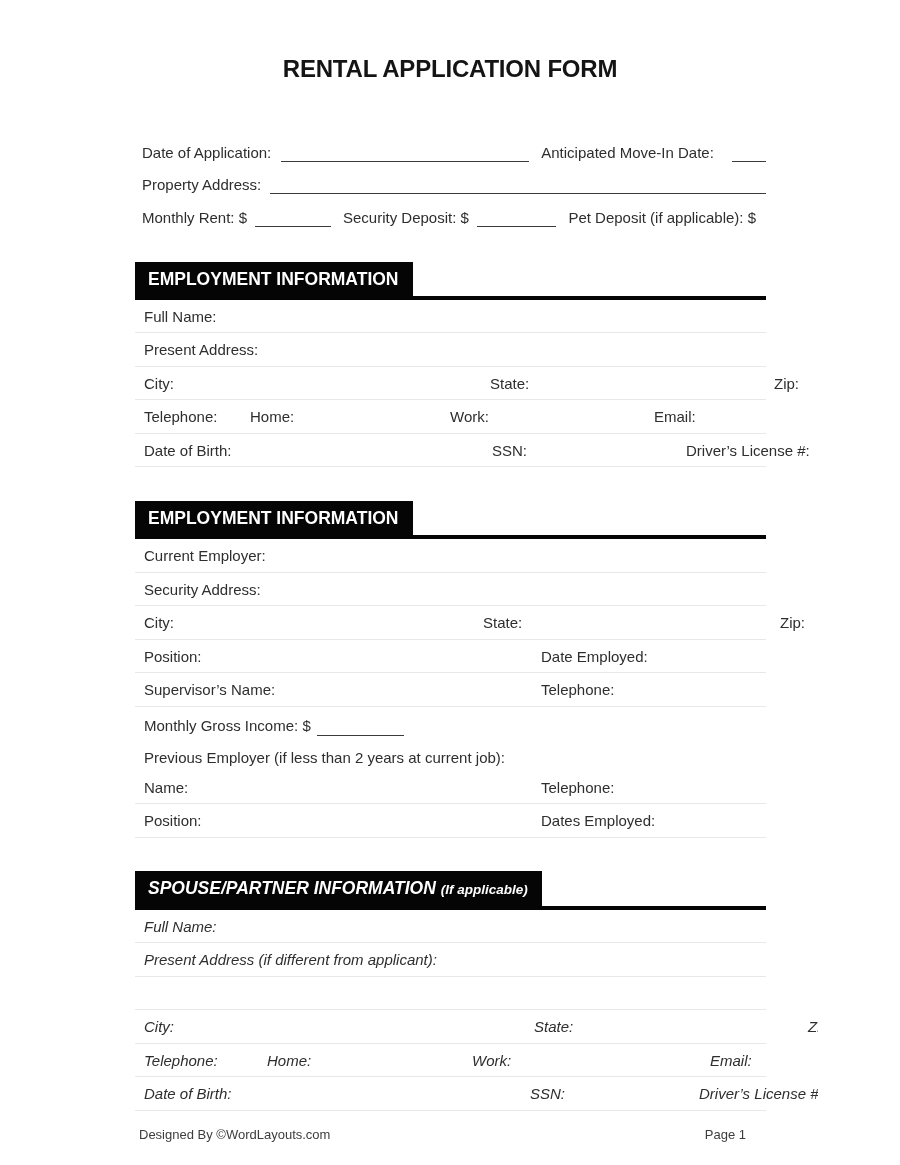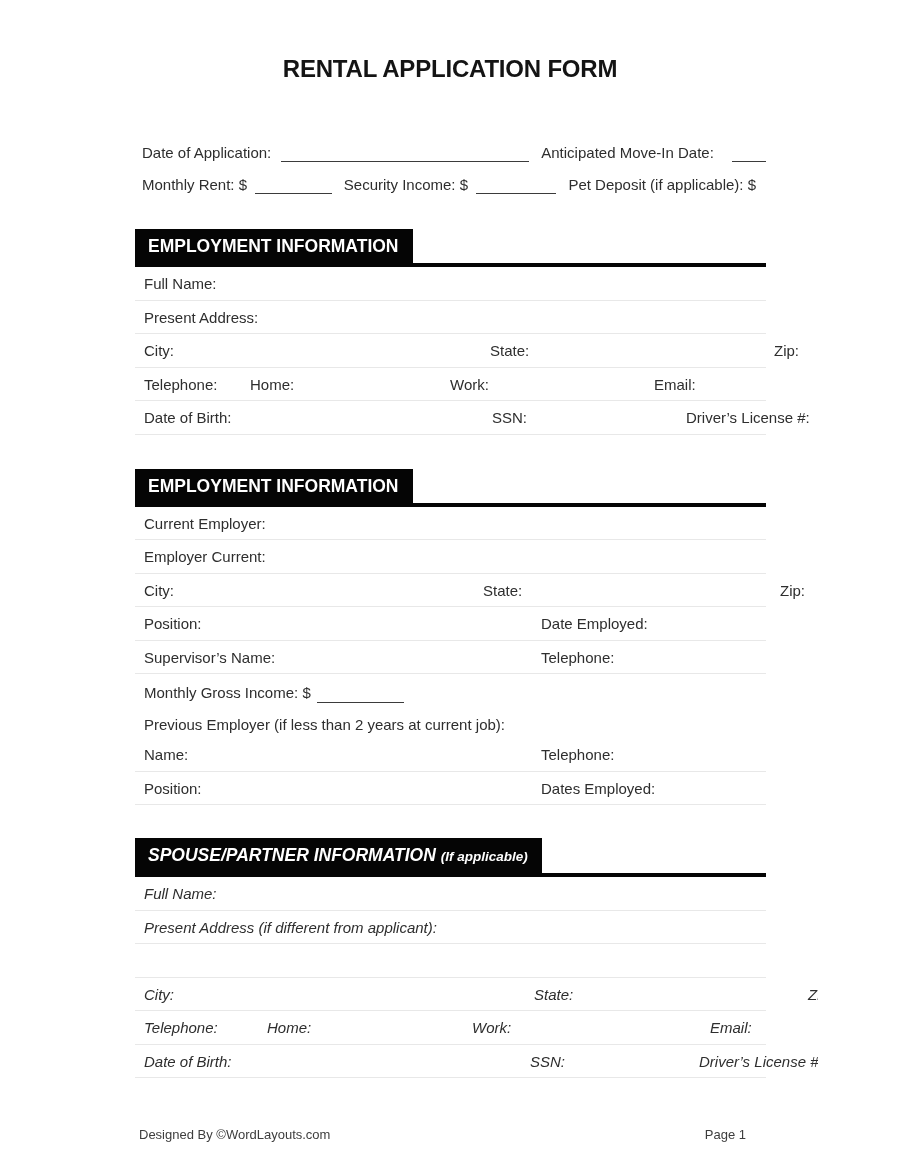--- a/index.html
+++ b/index.html
@@ -98,23 +98,27 @@
   <h1 class="title">RENTAL APPLICATION FORM</h1>
 
   <div class="top-fields">
     <div class="tf-row">
       <span class="lbl">Date of Application:</span>
       <span class="blank w248"></span>
       <span class="lbl ml12">Anticipated Move-In Date:</span>
       <span class="blank grow ml18"></span>
     </div>
     <div class="tf-row">
+      <span class="lbl">Property Address:</span>
+      <span class="blank grow ml9"></span>
+    </div>
+    <div class="tf-row">
       <span class="lbl">Monthly Rent: $</span>
       <span class="blank w107"></span>
-      <span class="lbl ml12">Security Income: $</span>
+      <span class="lbl ml12">Security Deposit: $</span>
       <span class="blank w112"></span>
       <span class="lbl ml12">Pet Deposit (if applicable): $</span>
       <span class="blank grow ml10"></span>
     </div>
   </div>
 
   <div class="section mt32">
     <div class="sec-header">
       <span class="sec-box">EMPLOYMENT INFORMATION</span>
     </div>
@@ -143,21 +147,21 @@
   </div>
 
   <div class="section mt34">
     <div class="sec-header">
       <span class="sec-box">EMPLOYMENT INFORMATION</span>
     </div>
     <div class="row">
       <span class="lbl" style="left:9px">Current Employer:</span>
     </div>
     <div class="row">
-      <span class="lbl" style="left:9px">Employer Current:</span>
+      <span class="lbl" style="left:9px">Security Address:</span>
     </div>
     <div class="row">
       <span class="lbl" style="left:9px">City:</span>
       <span class="lbl" style="left:348px">State:</span>
       <span class="lbl" style="left:645px">Zip:</span>
     </div>
     <div class="row">
       <span class="lbl" style="left:9px">Position:</span>
       <span class="lbl" style="left:406px">Date Employed:</span>
     </div>

